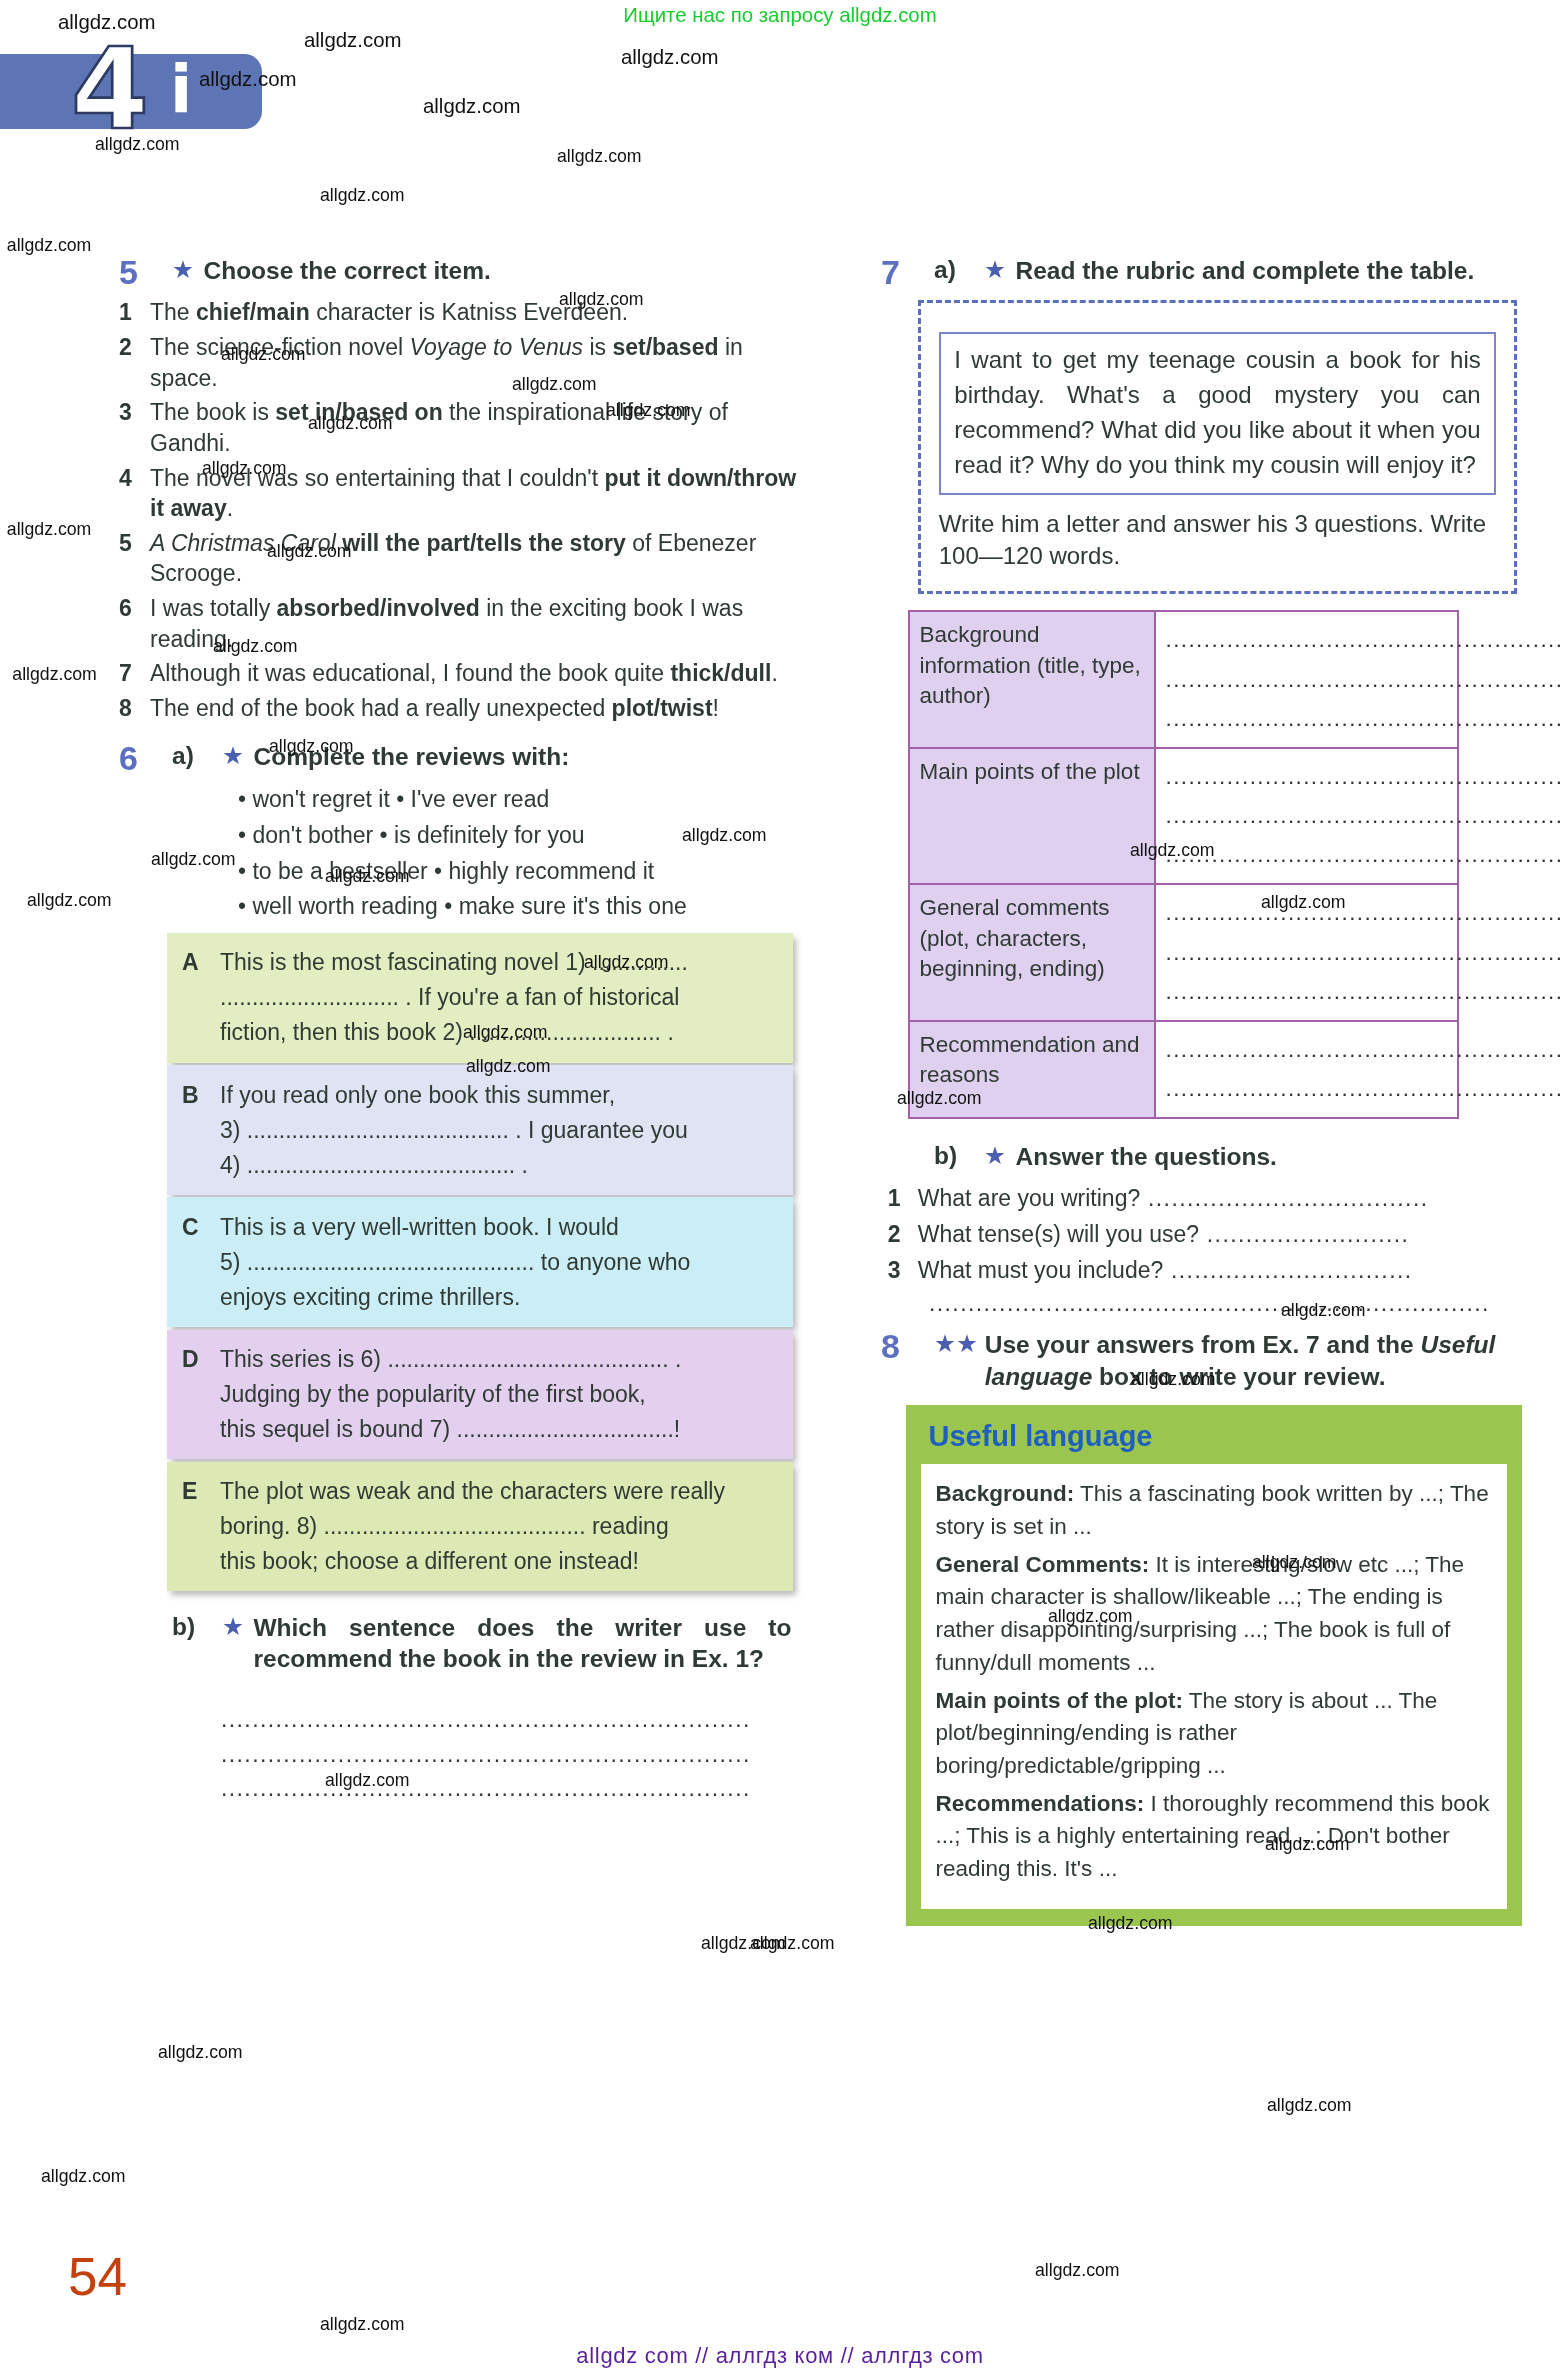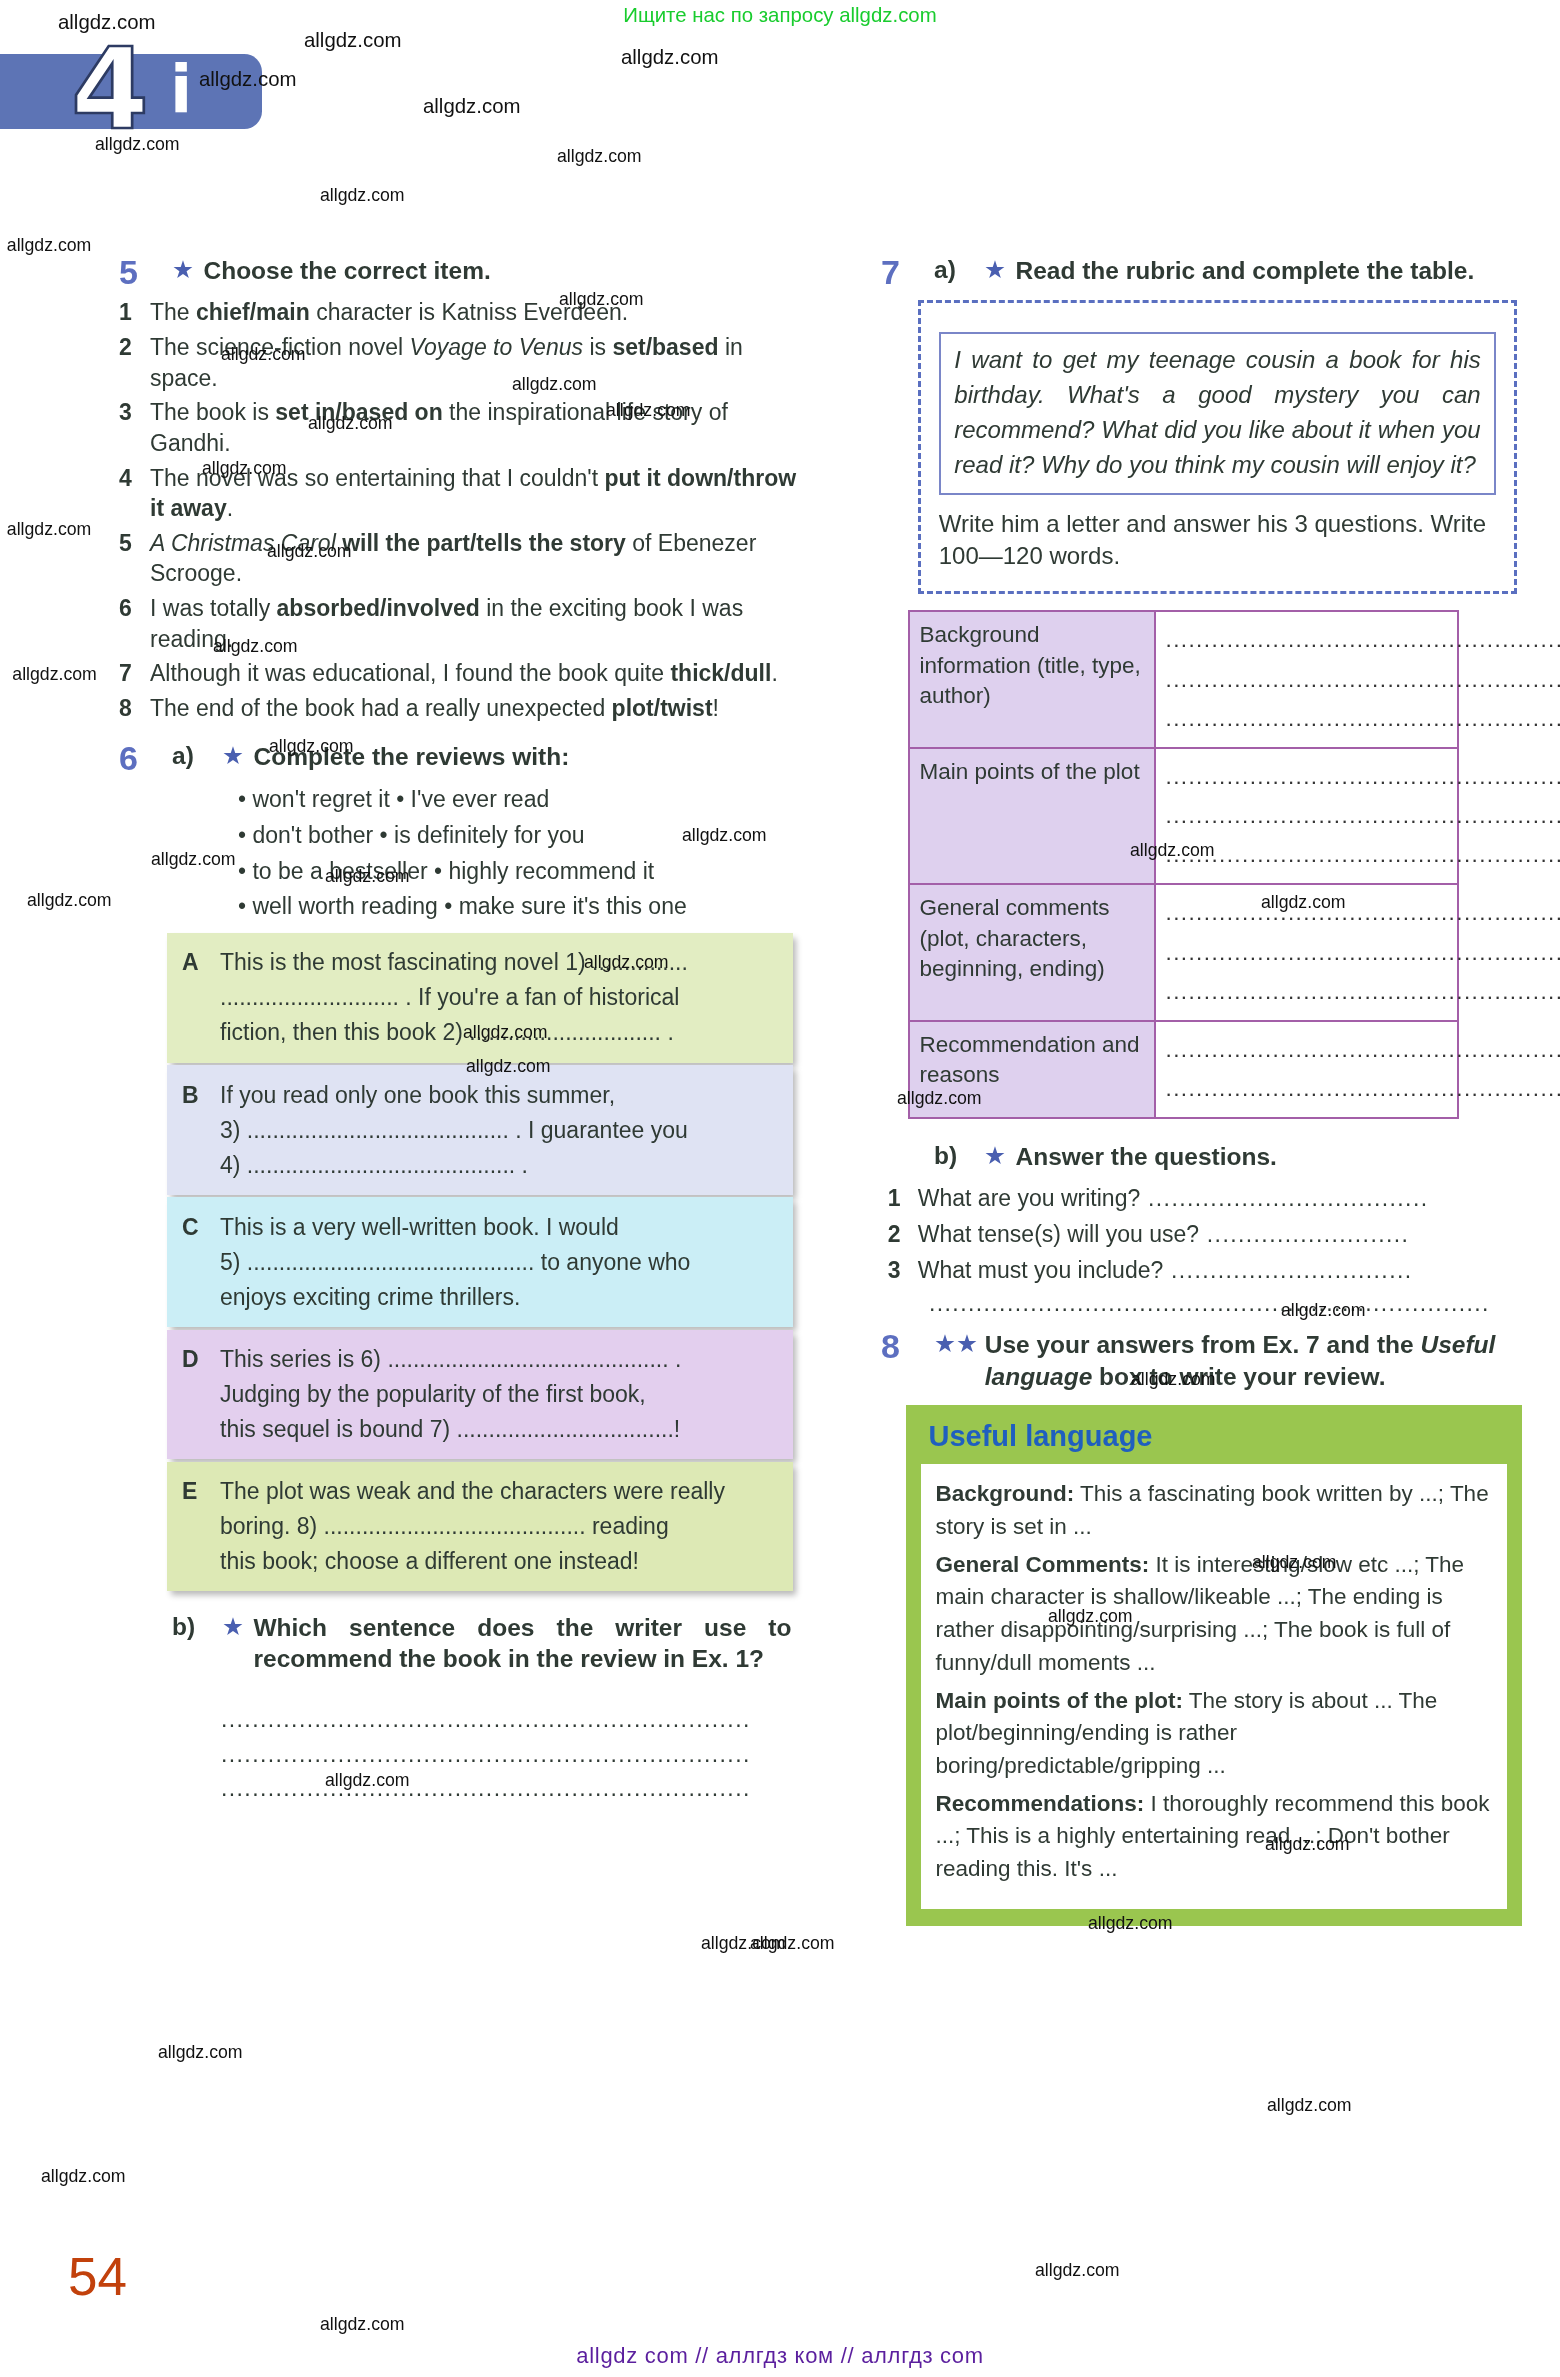--- a/index.html
+++ b/index.html
@@ -141,21 +141,21 @@
     margin:9.5px 0 0 37px;width:599px;
     border:3.4px dashed #5a6fc0;
     padding:15px 17.7px 17.7px 17.7px;
     box-sizing:border-box;
   }
   .rubric-line{font-size:24px;line-height:1.36;}
   .letterbox{
     border:2px solid #7a86c8;
     margin:13.6px 0 12.3px 0;
     padding:9.5px 13.6px 11px 13.6px;
-    font-style:italic;font-size:24px;line-height:1.45;
+    font-size:24px;line-height:1.45;
     text-align:justify;
   }
 
   
   table.plan{
     margin:16.3px 0 0 27px;width:551px;
     border-collapse:collapse;
     table-layout:fixed;
   }
   table.plan td{

